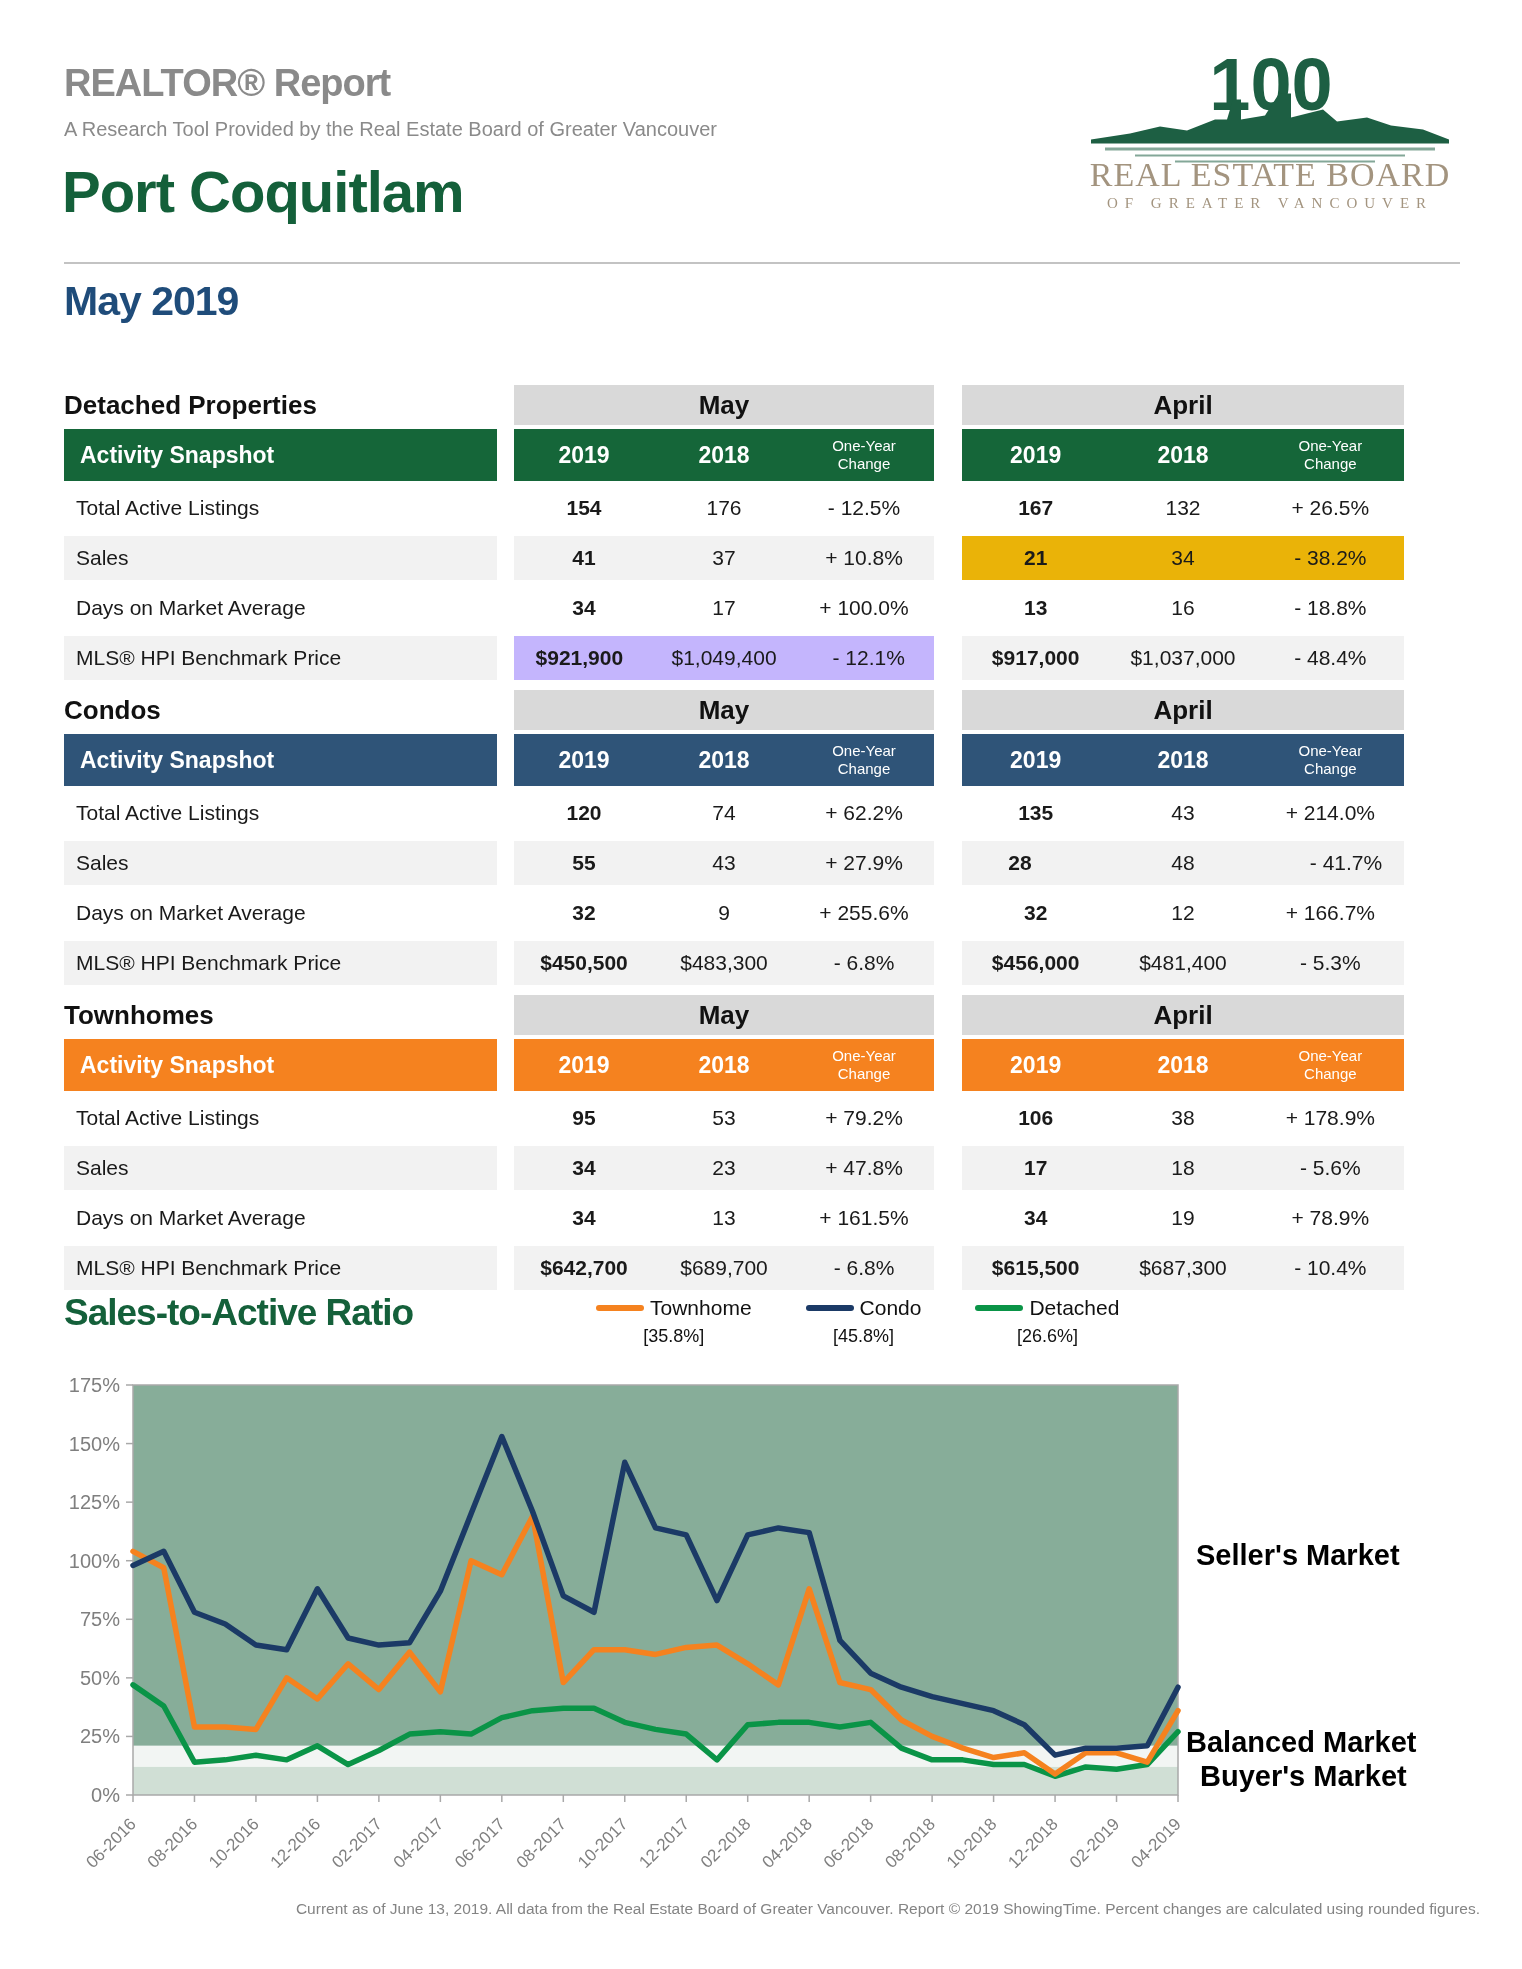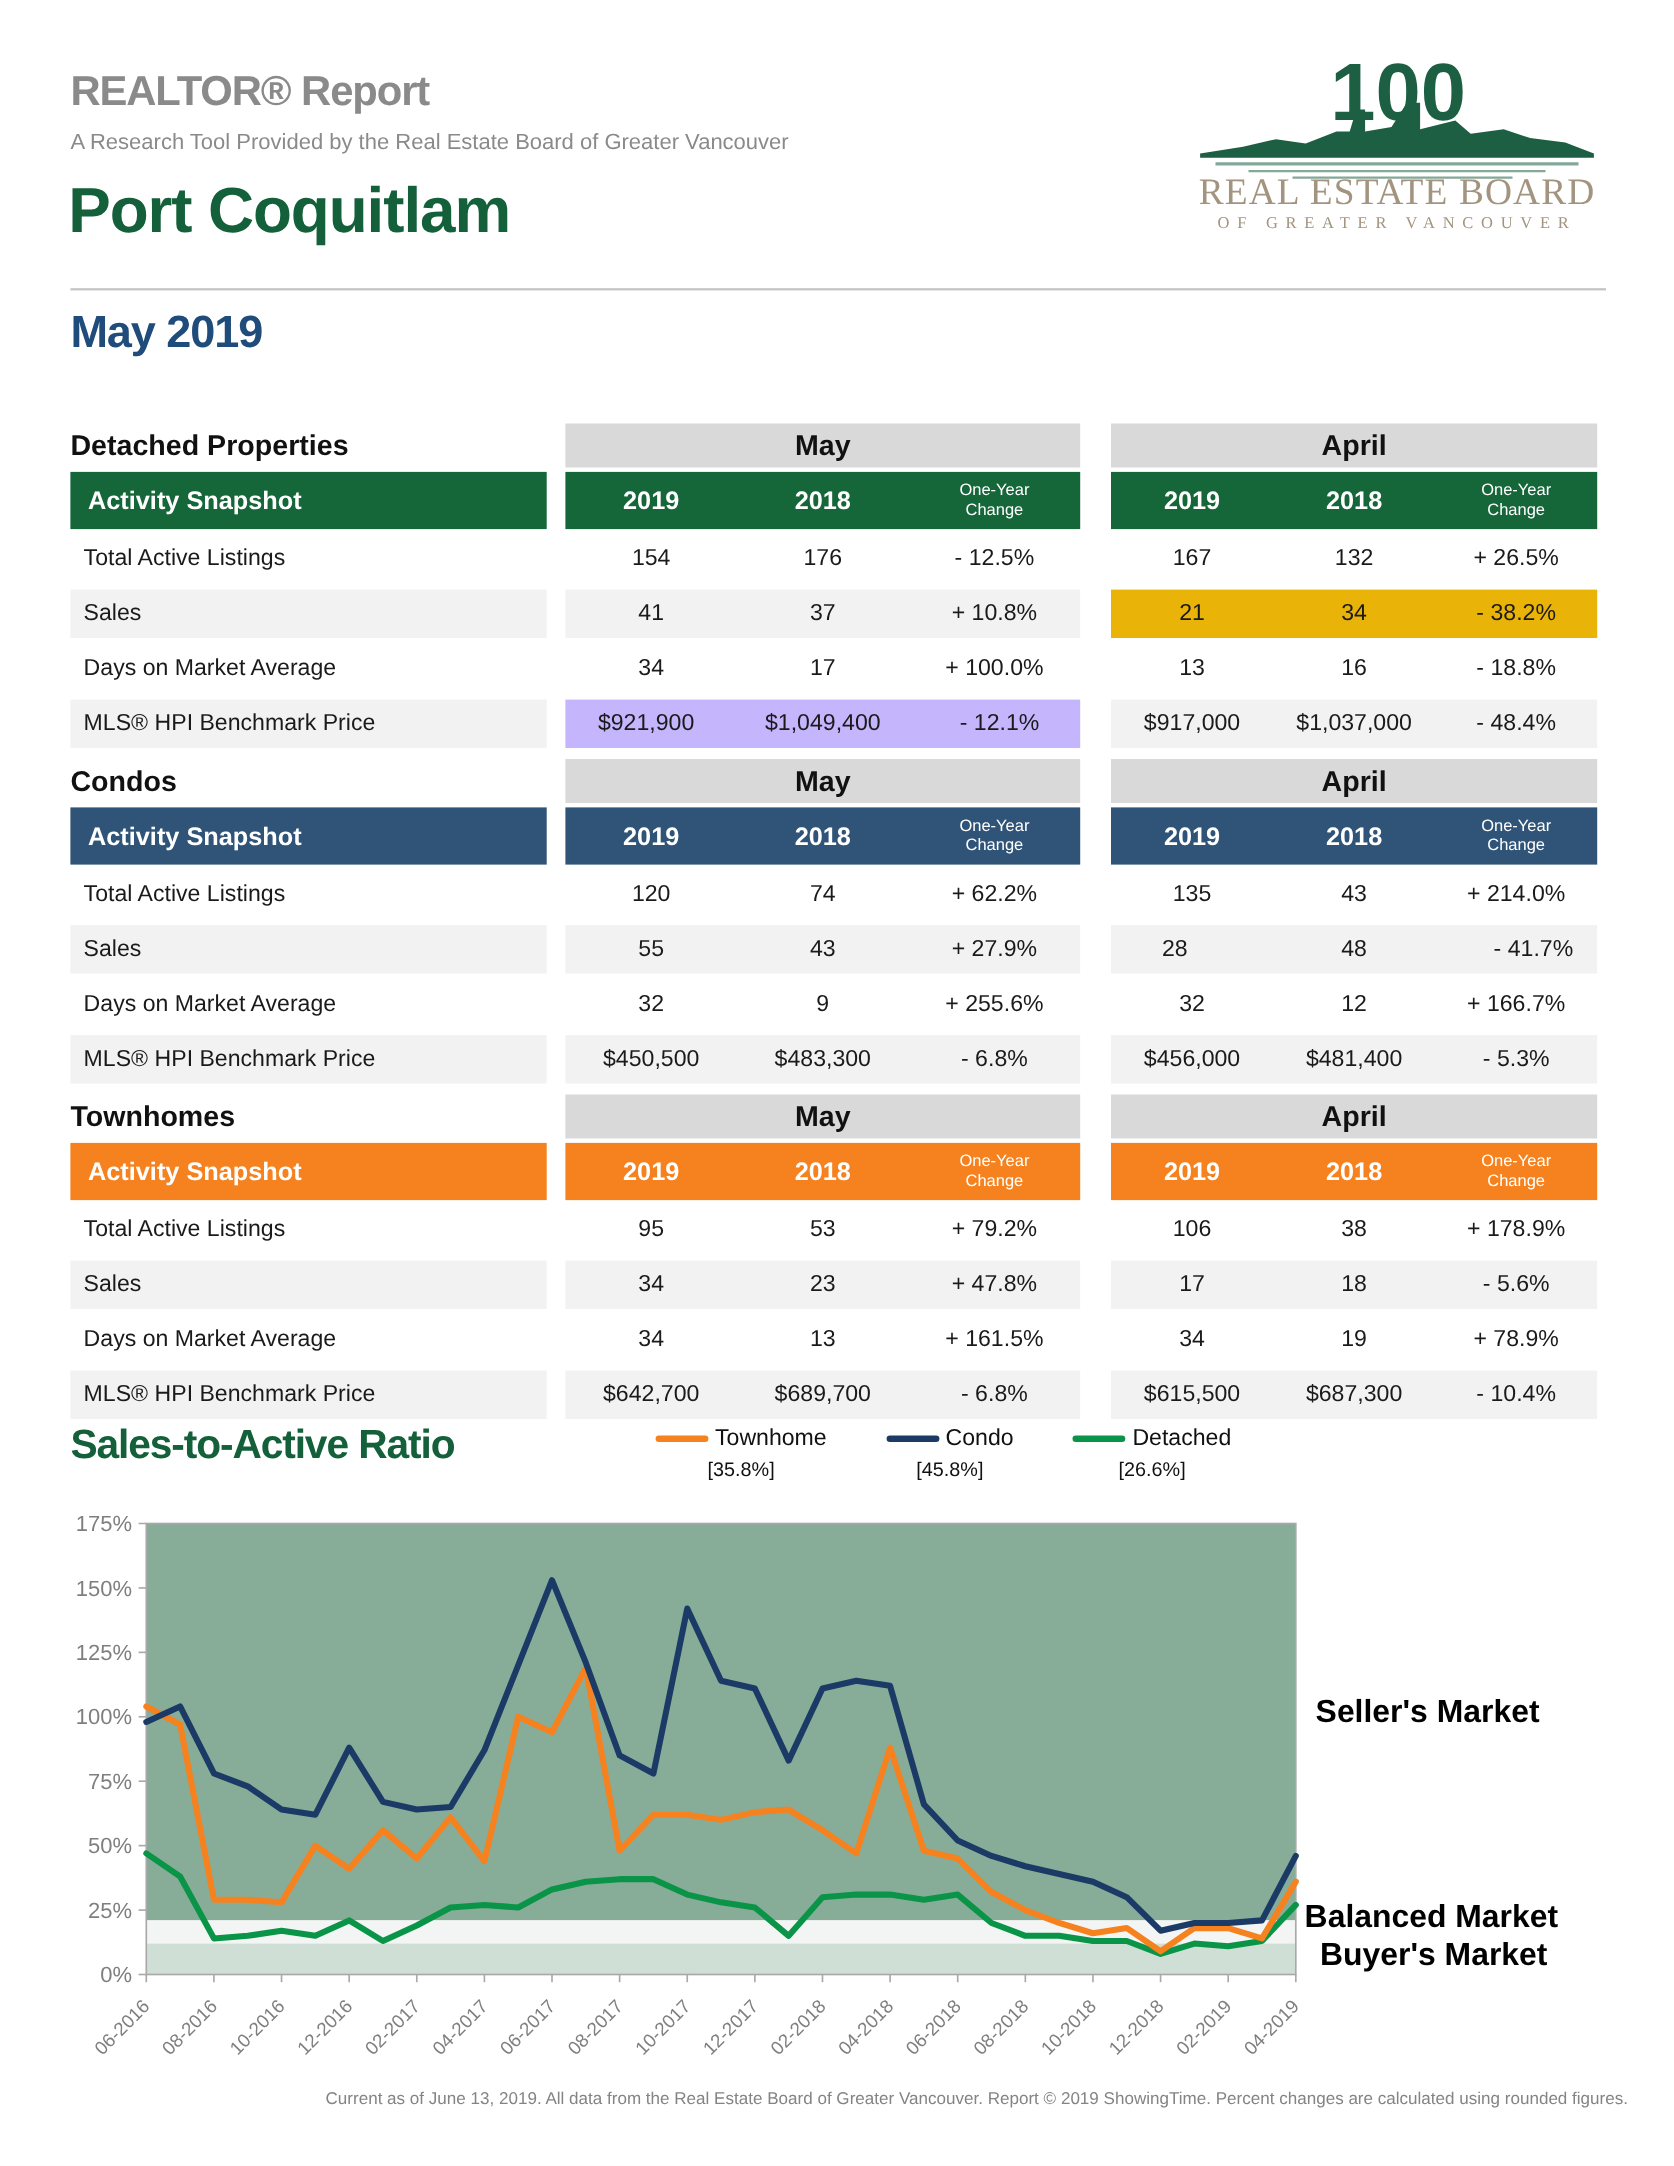--- a/index.html
+++ b/index.html
@@ -10,35 +10,35 @@
   .report-subtitle{position:absolute;left:64px;top:118px;font-size:20px;color:#8a8a8a;}
   .area-title{position:absolute;left:62px;top:158px;font-size:58px;font-weight:bold;color:#14603a;letter-spacing:-1px;}
   .header-rule{position:absolute;left:64px;top:262px;width:1396px;height:2px;background:#c3c3c3;}
   .period-title{position:absolute;left:64px;top:278px;font-size:41px;font-weight:bold;color:#1f4c7a;letter-spacing:-1px;}
   .logo{position:absolute;left:1075px;top:36px;width:390px;height:178px;}
   
   .tbl{position:absolute;left:64px;width:1396px;}
   .trow{display:flex;}
   .c-label{width:433px;box-sizing:border-box;}
   .gap-a{width:17px;}
-  .grp{width:468px;display:flex;}
+  .grp{width:420px;display:flex;}
   .gap-b{width:28px;}
   .grp.april{width:442px;}
   .grp>div{flex:1;display:flex;align-items:center;justify-content:center;}
   .cat-row{height:40px;margin-bottom:4px;}
   .cat-row .c-label{display:flex;align-items:center;font-size:26px;font-weight:bold;color:#111;}
   .band{background:#d9d9d9;display:flex;align-items:center;justify-content:center;
         font-size:26px;font-weight:bold;color:#111;}
   .snap-row{height:52px;margin-bottom:5px;color:#fff;}
   .snap-row .c-label{display:flex;align-items:center;padding-left:16px;font-size:23px;font-weight:bold;text-align:center;}
   .snap-row .yr{font-size:23px;font-weight:bold;}
   .snap-row .chg{font-size:15px;line-height:1.2;text-align:center;flex-direction:column;}
   .data-row{height:44px;margin-bottom:6px;font-size:21px;color:#1a1a1a;}
   .data-row .c-label{display:flex;align-items:center;padding-left:12px;}
-  .data-row .v0{font-weight:normal;}
+  .data-row .v0{font-weight:bold;}
   
   .chart-title{position:absolute;left:64px;top:1292px;font-size:37px;font-weight:bold;color:#14603a;letter-spacing:-1px;}
   .legend{position:absolute;left:596px;top:1296px;display:flex;gap:54px;}
   .legend-item{display:flex;flex-direction:column;align-items:center;}
   .legend-line1{display:flex;align-items:center;}
   .legend-swatch{width:48px;height:6px;border-radius:3px;margin-right:6px;}
   .legend-name{font-size:21px;color:#111;}
   .legend-val{font-size:18px;color:#111;margin-top:6px;}
   .chart-svg{position:absolute;left:0;top:1360px;}
   .footer{position:absolute;right:42px;top:1900px;font-size:15.5px;color:#848484;}

